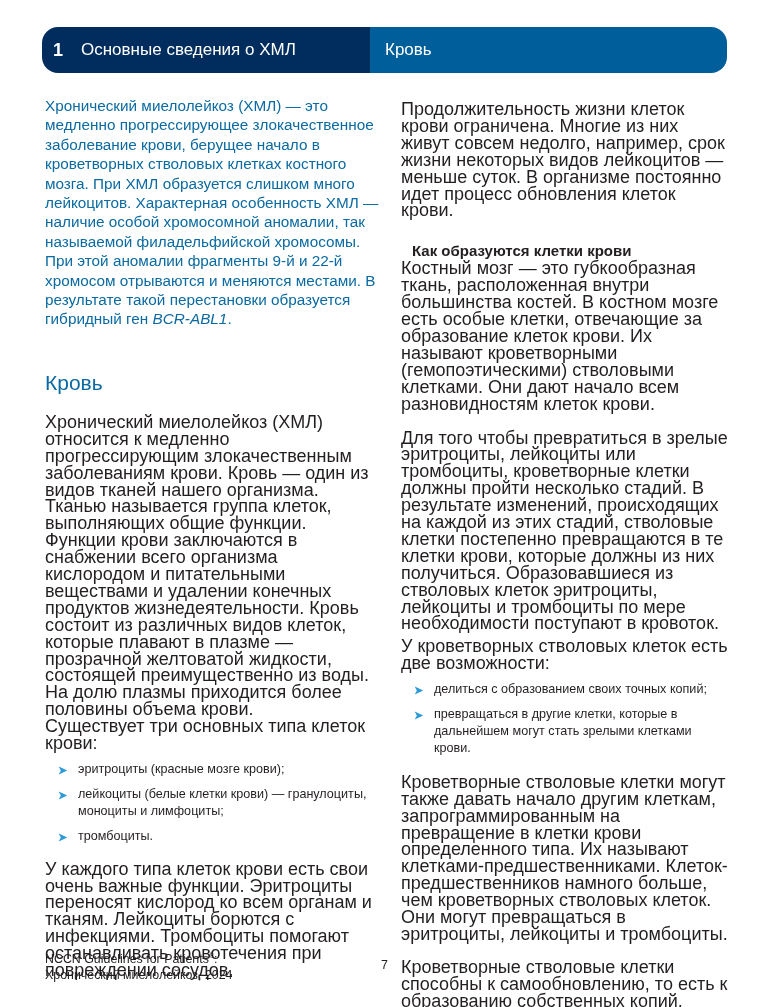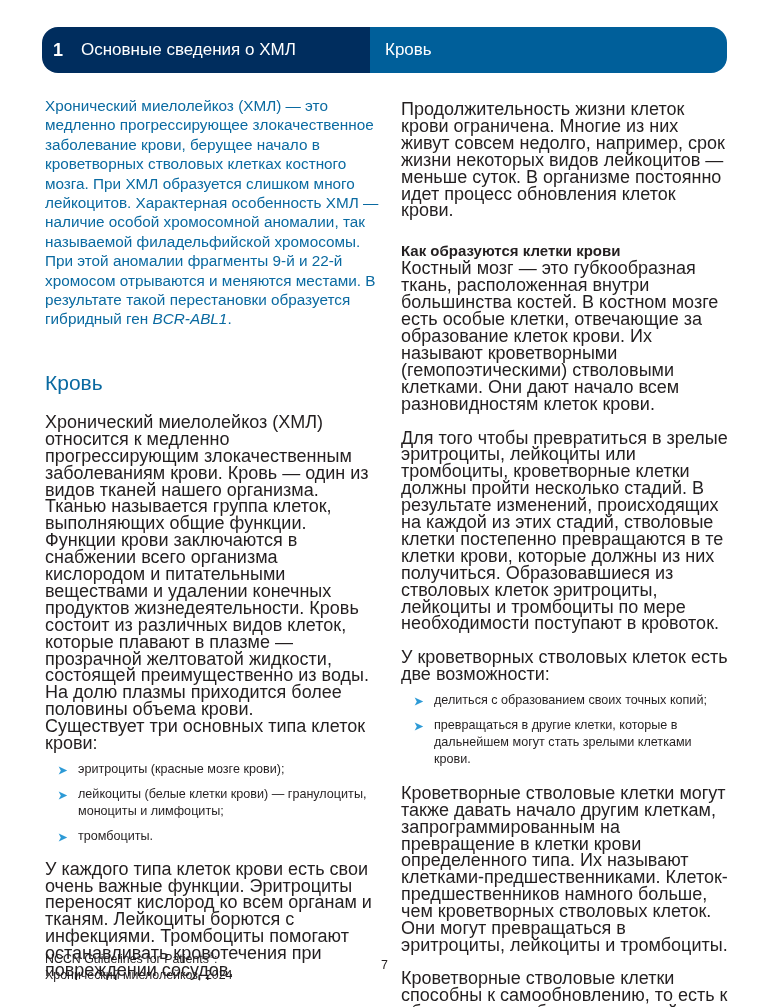--- a/index.html
+++ b/index.html
@@ -153,26 +153,26 @@
     <li><span class="chev">➤</span><span>лейкоциты (белые клетки крови) — гранулоциты, моноциты и лимфоциты;</span></li>
     <li><span class="chev">➤</span><span>тромбоциты.</span></li>
   </ul>
 
   <p class="body" style="margin-top:16px;">У каждого типа клеток крови есть свои очень важные функции. Эритроциты переносят кислород ко всем органам и тканям. Лейкоциты борются с инфекциями. Тромбоциты помогают останавливать кровотечения при повреждении сосудов.</p>
 </div>
 
 <div class="col col-right">
   <p class="body" style="margin-top:5px;">Продолжительность жизни клеток крови ограничена. Многие из них живут совсем недолго, например, срок жизни некоторых видов лейкоцитов — меньше суток. В организме постоянно идет процесс обновления клеток крови.</p>
 
-  <h3 class="subhead" style="margin-top:23px;">Как образуются клетки крови</h3>
+  <h3 class="subhead" style="margin-top:23px;margin-left:11px;">Как образуются клетки крови</h3>
   <p class="body">Костный мозг — это губкообразная ткань, расположенная внутри большинства костей. В костном мозге есть особые клетки, отвечающие за образование клеток крови. Их называют кроветворными (гемопоэтическими) стволовыми клетками. Они дают начало всем разновидностям клеток крови.</p>
 
   <p class="body" style="margin-top:17px;">Для того чтобы превратиться в зрелые эритроциты, лейкоциты или тромбоциты, кроветворные клетки должны пройти несколько стадий. В результате изменений, происходящих на каждой из этих стадий, стволовые клетки постепенно превращаются в те клетки крови, которые должны из них получиться. Образовавшиеся из стволовых клеток эритроциты, лейкоциты и тромбоциты по мере необходимости поступают в кровоток.</p>
 
-  <p class="body" style="margin-top:17px;">У кроветворных стволовых клеток есть две возможности:</p>
+  <p class="body" style="margin-top:6px;">У кроветворных стволовых клеток есть две возможности:</p>
 
   <ul class="bullets" style="margin-top:9px;">
     <li><span class="chev">➤</span><span>делиться с образованием своих точных копий;</span></li>
     <li><span class="chev">➤</span><span>превращаться в другие клетки, которые в дальнейшем могут стать зрелыми клетками крови.</span></li>
   </ul>
 
   <p class="body" style="margin-top:17px;">Кроветворные стволовые клетки могут также давать начало другим клеткам, запрограммированным на превращение в клетки крови определенного типа. Их называют клетками-предшественниками. Клеток-предшественников намного больше, чем кроветворных стволовых клеток. Они могут превращаться в эритроциты, лейкоциты и тромбоциты.</p>
 
   <p class="body" style="margin-top:16px;">Кроветворные стволовые клетки способны к самообновлению, то есть к образованию собственных копий. Таких клеток относительно мало.</p>
 </div>

